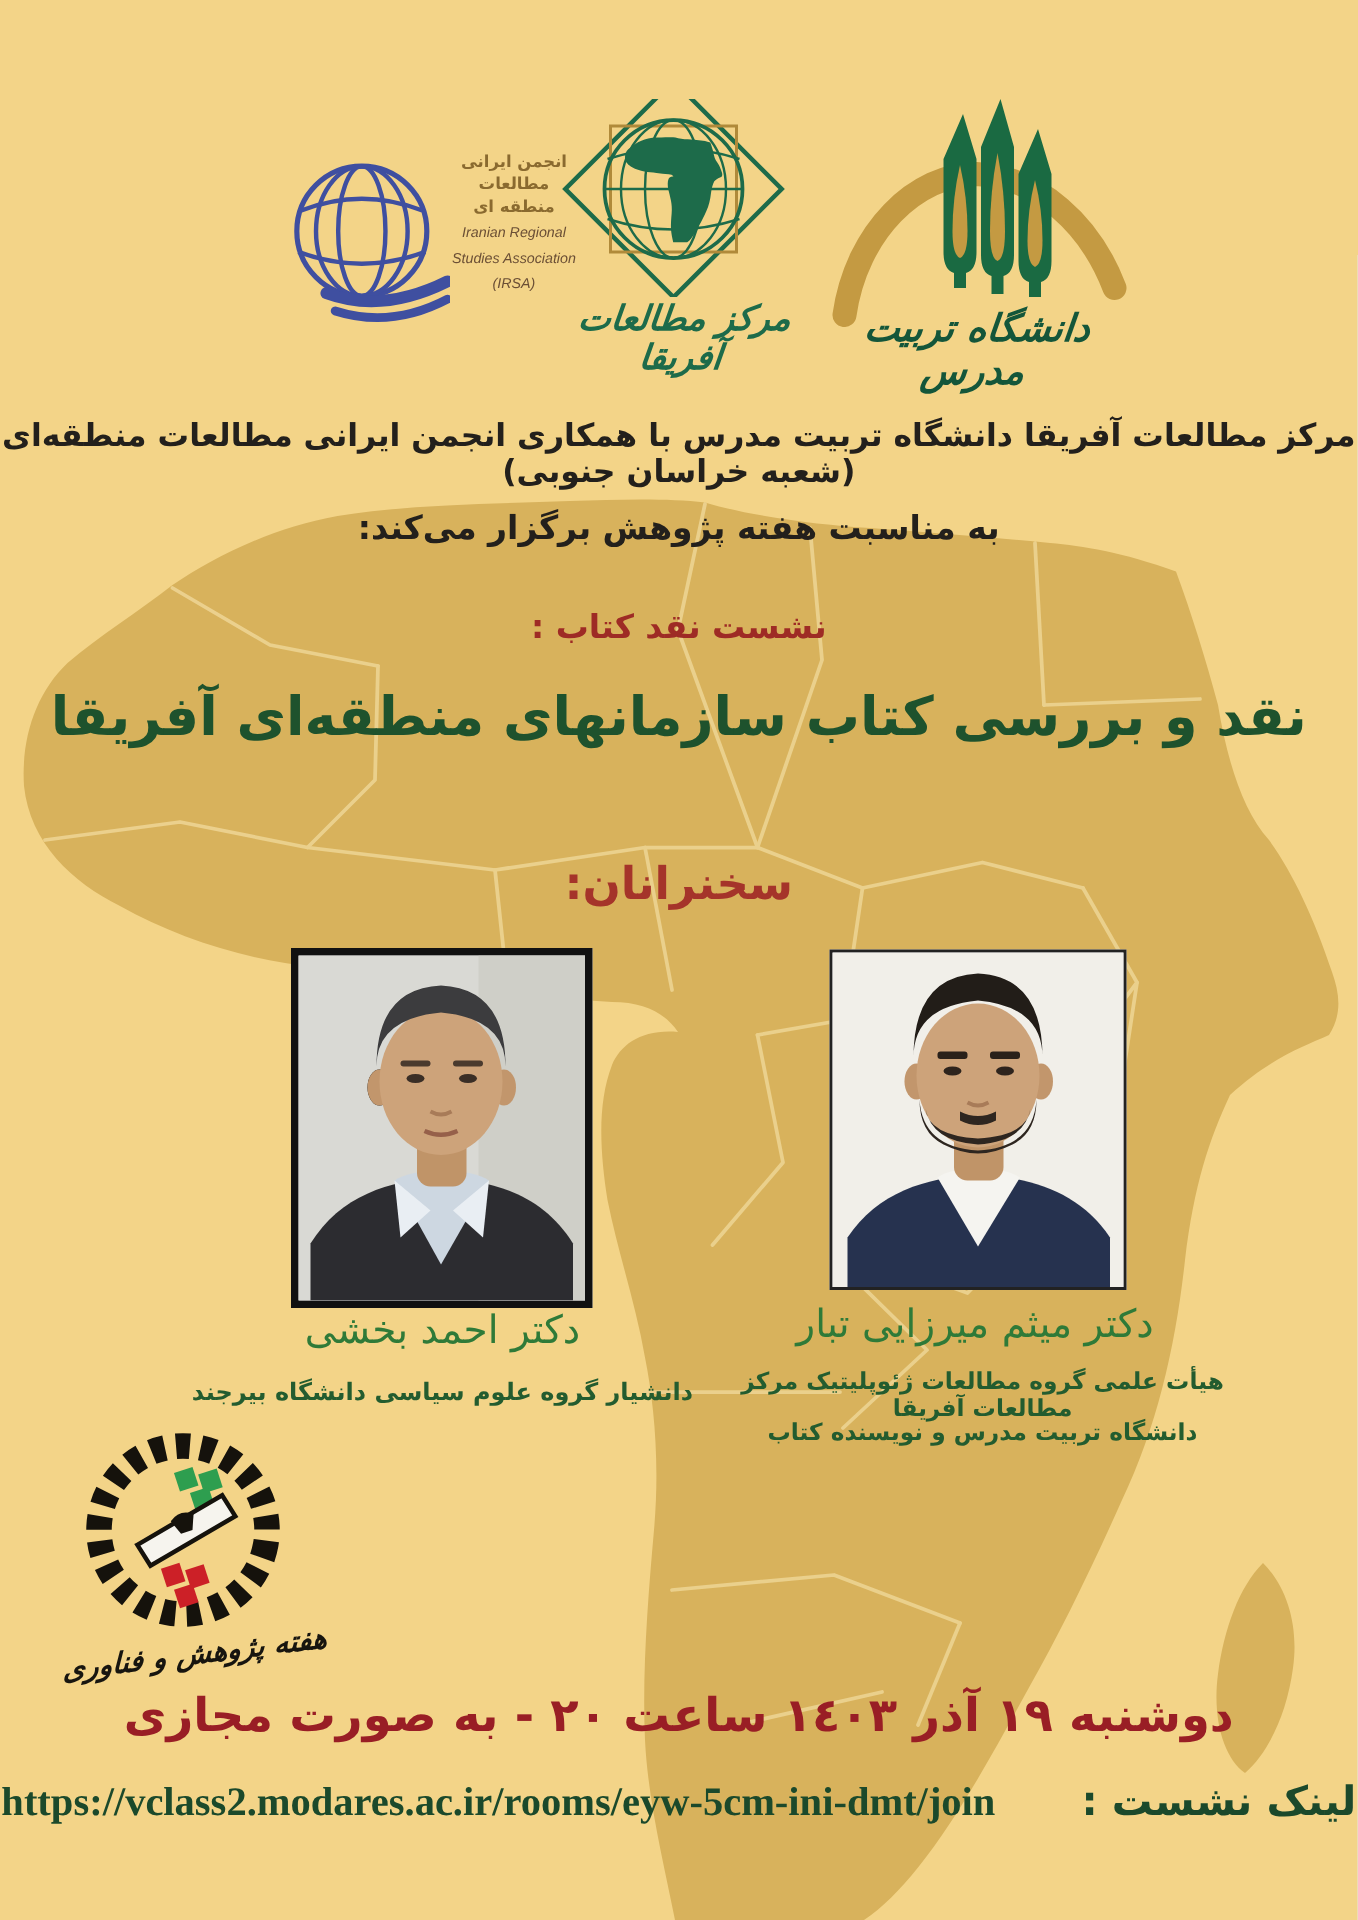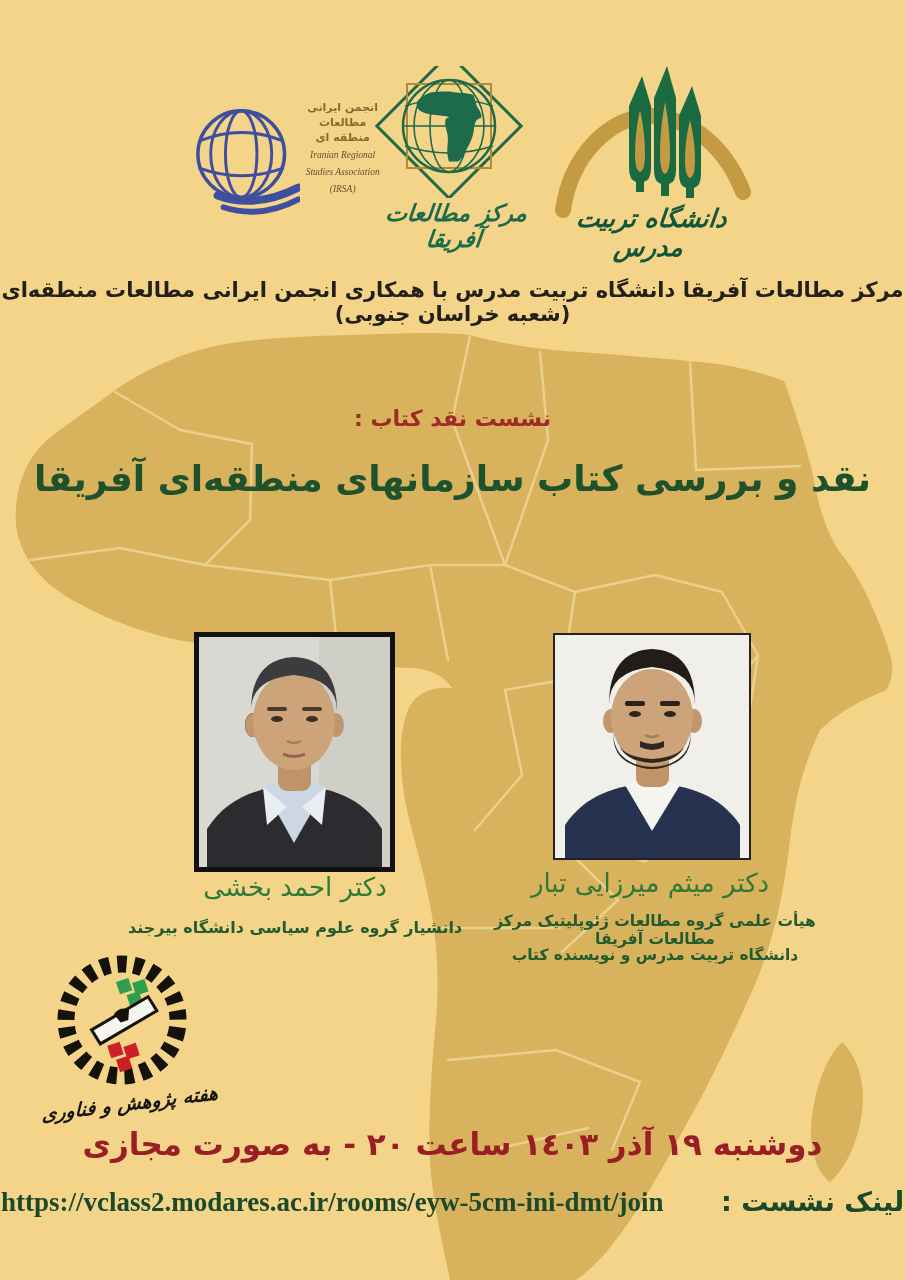--- a/index.html
+++ b/index.html
@@ -25,21 +25,21 @@
   }
   .acs-logo{left:360px;top:18px;width:190px;height:190px;text-align:center;}
   .acs-caption{
     margin-top:2px;color:#1d6b4a;font-size:23px;font-weight:bold;font-style:italic;
     direction:rtl;transform:skewX(-6deg);
   }
   .irsa-logo{left:190px;top:48px;width:195px;height:200px;}
   .irsa-row{display:flex;flex-direction:row;}
   .irsa-text{width:86px;padding-top:4px;text-align:center;}
   .irsa-fa{color:#8a6a2f;font-size:11px;font-weight:bold;direction:rtl;line-height:15px;}
-  .irsa-en{color:#6b4f35;font-size:9.5px;font-style:italic;font-family:Liberation Serif, serif;line-height:13px;margin-top:4px;}
+  .irsa-en{color:#6b4f35;font-size:9.5px;font-style:italic;font-family:Liberation Sans, sans-serif;line-height:13px;margin-top:4px;}
   .irsa-branch{
     margin-top:6px;text-align:center;color:#17150f;font-size:21px;font-weight:bold;direction:rtl;
   }
 
   
   .rtl{direction:rtl;unicode-bidi:plaintext;}
   .header-line1{
     left:0;top:278px;width:905px;text-align:center;
     color:#23201c;font-size:21px;font-weight:bold;
   }
@@ -182,22 +182,24 @@
           <div class="irsa-fa">منطقه ای</div>
           <div class="irsa-en">Iranian Regional</div>
           <div class="irsa-en">Studies Association</div>
           <div class="irsa-en">(IRSA)</div>
         </div>
       </div>
     </div>
   </div>
 
   <div class="abs header-line1 rtl">مرکز مطالعات آفریقا  دانشگاه تربیت مدرس با همکاری انجمن ایرانی مطالعات منطقه‌ای (شعبه خراسان جنوبی)</div>
+  <div class="abs header-line2 rtl">به مناسبت هفته پژوهش برگزار می‌کند:</div>
   <div class="abs kicker rtl">نشست نقد کتاب :</div>
   <div class="abs title rtl">نقد و بررسی کتاب سازمانهای منطقه‌ای آفریقا</div>
+  <div class="abs speakers-heading rtl">سخنرانان:</div>
 
   <div class="photo-frame photo-left">
     <svg width="191" height="230" viewBox="0 0 191 230">
       <rect width="191" height="230" fill="#d9d9d4"></rect>
       <rect x="120" width="71" height="230" fill="#cfcfc8"></rect>
       <path d="M8,230 L8,192 C28,160 60,150 95,148 C131,150 163,160 183,192 L183,230 Z" fill="#2c2c30"></path>
       <path d="M64,150 L95,206 L127,150 C115,141 76,141 64,150 Z" fill="#cdd7e1"></path>
       <path d="M64,150 L88,170 L68,188 Z" fill="#e9eef3"></path>
       <path d="M127,150 L103,170 L123,188 Z" fill="#e9eef3"></path>
       <rect x="79" y="116" width="33" height="38" rx="9" fill="#c09468"></rect>

